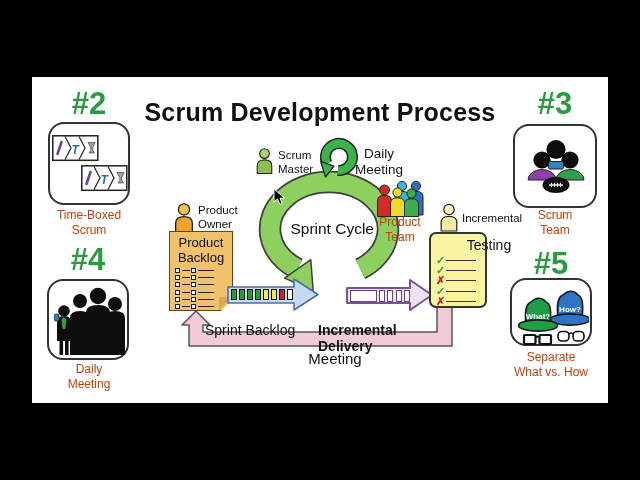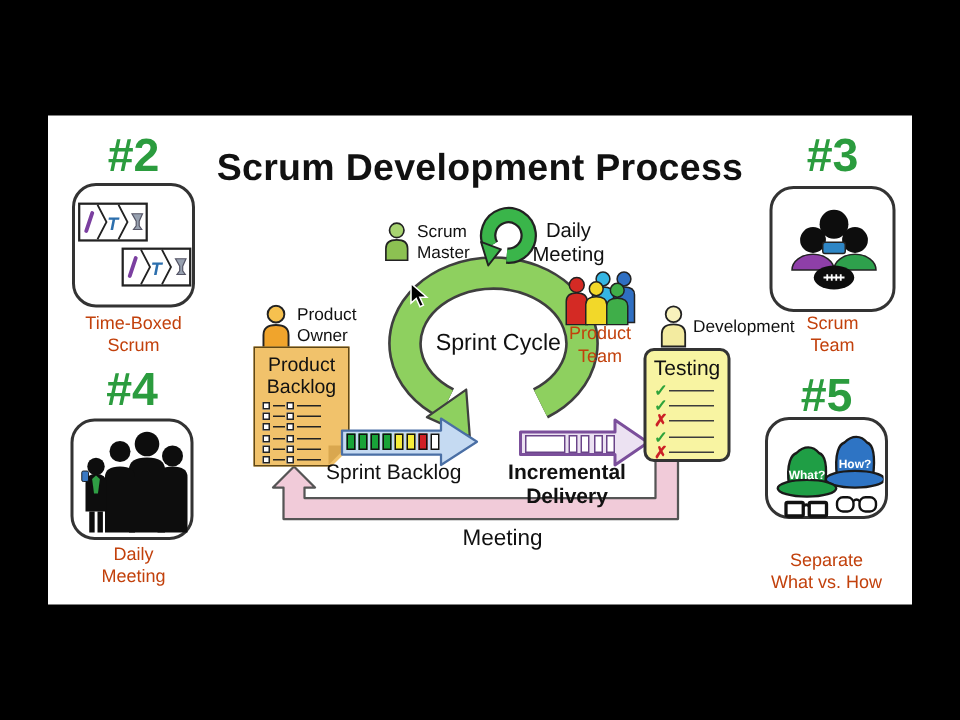--- a/index.html
+++ b/index.html
@@ -7,40 +7,40 @@
          font-family:"Liberation Sans", sans-serif;color:#111;}
   .panel{position:absolute;left:32px;top:77px;width:576px;height:326px;background:#fff;}
   .abs{position:absolute;}
   .title{left:32px;top:98px;width:576px;text-align:center;font-size:25px;font-weight:bold;letter-spacing:.2px;}
   .corner-num{font-size:31px;font-weight:bold;color:#2b9c3e;text-align:center;}
   .icon-box{border:2px solid #333;border-radius:16px;background:#fff;box-sizing:border-box;}
   .caption{font-size:12px;line-height:14.5px;text-align:center;color:#c2410c;}
   .small-label{font-size:11.5px;line-height:13.5px;}
   .med-label{font-size:13.5px;line-height:15.5px;text-align:center;}
   .cycle-label{font-size:15.5px;line-height:19px;text-align:right;}
-  .arrow-label{font-size:14px;text-align:center;}
+  .arrow-label{font-size:14px;text-align:left;margin-top:16px;}
   .feedback-label{font-size:15px;text-align:center;}
   
   .backlog-box{left:169px;top:231px;width:64px;height:80px;background:#f1c26b;
                border:1.5px solid #5f4715;box-sizing:border-box;}
   .backlog-title{position:absolute;left:0;top:3px;width:100%;text-align:center;font-size:13px;line-height:15px;}
   .b-rows{position:absolute;left:2px;top:35px;width:58px;}
   .b-row{display:flex;align-items:center;height:7.2px;padding-left:3px;}
   .b-sq{width:5px;height:5px;background:#fff;border:1px solid #222;box-sizing:border-box;}
   .b-ln{border-top:1.4px solid #222;height:0;}
   .b-ln.s{width:8px;margin:0 1px 0 2px;}
   .b-ln.l{width:16px;margin-left:2px;}
   .fold-cut{position:absolute;right:-1.5px;bottom:-1.5px;width:0;height:0;
             border-bottom:14px solid #fff;border-left:14px solid transparent;}
   .fold-flap{position:absolute;right:0;bottom:0;width:0;height:0;
              border-top:13px solid #d9a74f;border-right:13px solid transparent;}
   
   .testing-box{left:429px;top:232px;width:58px;height:76px;background:#f8f4a2;border:2px solid #333;
                border-radius:7px;box-sizing:border-box;}
-  .testing-title{position:absolute;left:0;top:3px;width:100%;text-align:center;font-size:14px;}
+  .testing-title{position:absolute;left:0;top:3px;width:100%;text-align:center;font-size:14px;padding-left:31px;}
   .t-rows{position:absolute;left:5px;top:21px;width:48px;}
   .t-row{display:flex;align-items:center;height:10.3px;}
   .t-glyph{width:10px;font-size:11px;font-weight:bold;}
   .t-glyph.check{color:#2ea33b;}
   .t-glyph.x{color:#cc2026;}
   .t-line{width:30px;height:0;border-top:1.6px solid #3c3c3c;}
   
   .segs{left:231px;top:289px;width:62px;height:11px;display:flex;gap:1.6px;}
   .seg{flex:1;border:1px solid #111;box-sizing:border-box;}
   
@@ -134,21 +134,21 @@
       <ellipse cx="25" cy="37.5" rx="19.5" ry="5.6" fill="#1f9e45" stroke="#1a1a1a" stroke-width="1.6"></ellipse>
       <text x="25" y="31" font-size="8" font-weight="bold" fill="#fff" text-anchor="middle">What?</text>
       <rect x="11" y="47" width="11.5" height="9" rx="1" fill="#fff" stroke="#111" stroke-width="2.2"></rect>
       <rect x="26.5" y="47" width="11.5" height="9" rx="1" fill="#fff" stroke="#111" stroke-width="2.2"></rect>
       <path d="M22.5,49.5 Q24.5,47.5 26.5,49.5" fill="none" stroke="#111" stroke-width="2"></path>
       <rect x="45" y="43.5" width="11" height="9.5" rx="4" fill="#fff" stroke="#111" stroke-width="1.6"></rect>
       <rect x="60" y="43.5" width="11" height="9.5" rx="4" fill="#fff" stroke="#111" stroke-width="1.6"></rect>
       <path d="M56,46 Q58,44 60,46" fill="none" stroke="#111" stroke-width="1.6"></path>
     </svg>
   </div>
-  <div class="abs caption" style="left:500px;top:366px;width:102px;">
+  <div class="abs caption" style="left:500px;top:350px;width:102px;">
     <div>Separate</div>
     <div>What vs. How</div>
   </div>
 
   <svg class="abs" style="left:170px;top:298px;" width="295" height="58" viewBox="0 0 295 58">
     <polygon points="267,8 282,8 282,48 19,48 19,27 12,27 26,13 40,27 33,27 33,34 267,34" fill="#f1cbd9" stroke="#555" stroke-width="1.5" stroke-linejoin="round"></polygon>
   </svg>
   <div class="abs feedback-label" style="left:285px;top:350px;width:100px;">Meeting</div>
 
   <svg class="abs" style="left:235px;top:135px;" width="200" height="170" viewBox="0 0 200 170">
@@ -193,21 +193,21 @@
   </svg>
   <div class="abs caption" style="left:370px;top:215px;width:60px;">
     <div>Product</div>
     <div>Team</div>
   </div>
 
   <svg class="abs" style="left:438px;top:203px;" width="22" height="29" viewBox="0 0 22 28">
     <circle cx="11" cy="6" r="5.2" fill="#f8f2bc" stroke="#222" stroke-width="1.2"></circle>
     <path d="M3.2,27.5 L3.2,19 Q3.2,12.8 11,12.8 Q18.8,12.8 18.8,19 L18.8,27.5 Z" fill="#f3eba0" stroke="#222" stroke-width="1.2"></path>
   </svg>
-  <div class="abs small-label" style="left:462px;top:212px;">Development</div>
+  <div class="abs small-label" style="left:462px;top:212px;">Incremental</div>
 
   <svg class="abs" style="left:172px;top:203px;" width="24" height="30" viewBox="0 0 22 28">
     <circle cx="11" cy="6" r="5.2" fill="#f6c14f" stroke="#222" stroke-width="1.2"></circle>
     <path d="M3.2,27.5 L3.2,19 Q3.2,12.8 11,12.8 Q18.8,12.8 18.8,19 L18.8,27.5 Z" fill="#f0a42c" stroke="#222" stroke-width="1.2"></path>
   </svg>
   <div class="abs small-label" style="left:198px;top:204px;">
     <div>Product</div>
     <div>Owner</div>
   </div>
 

